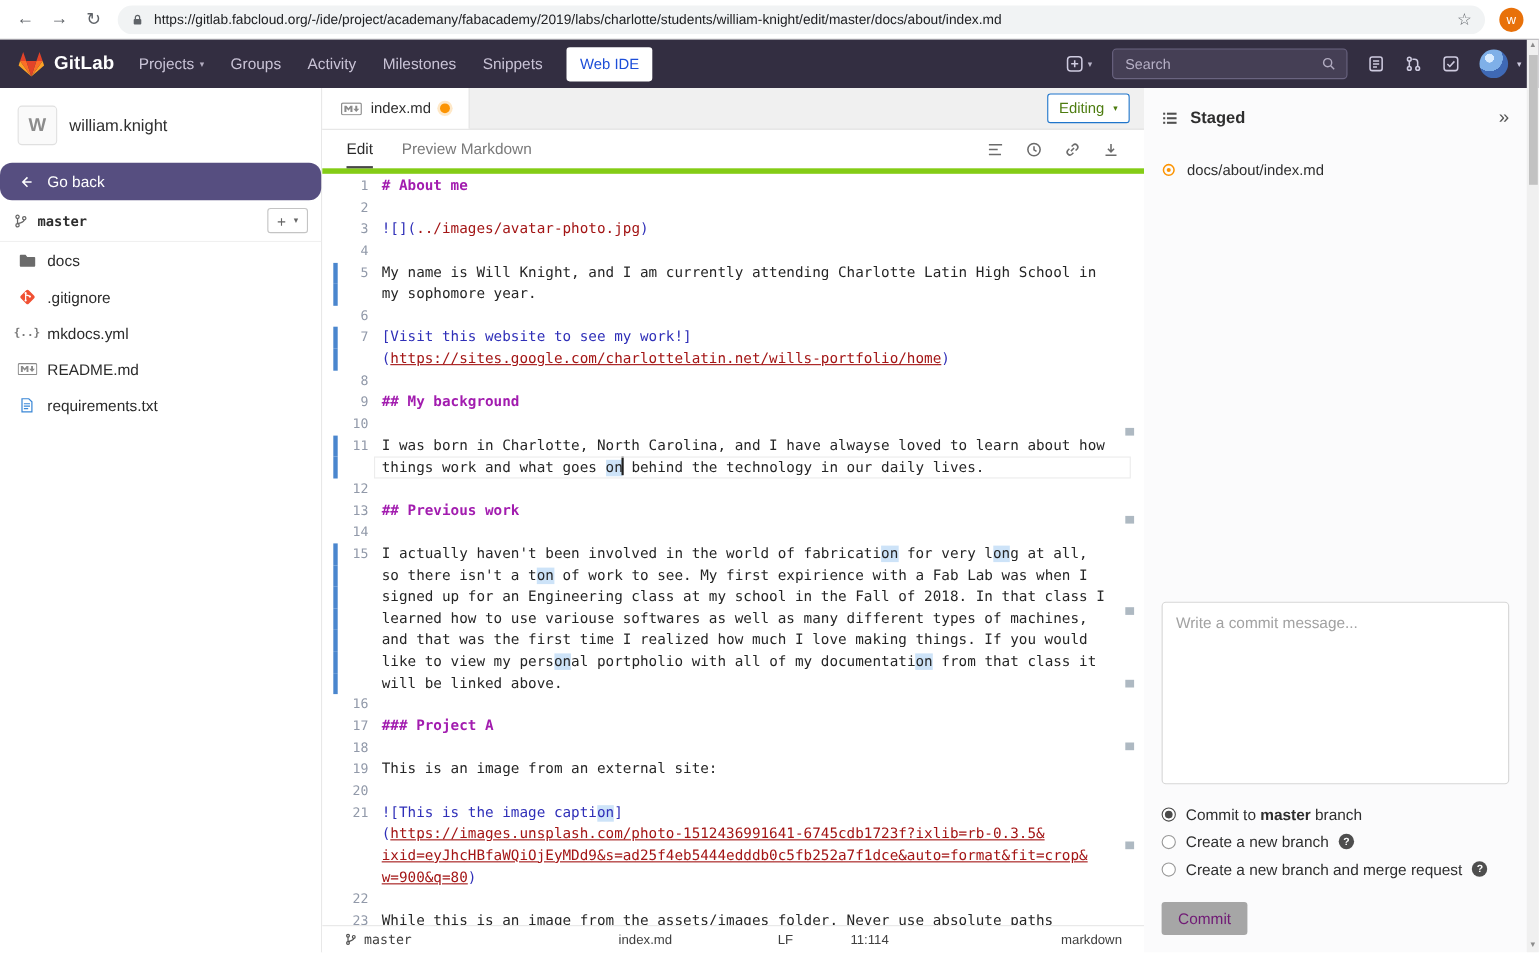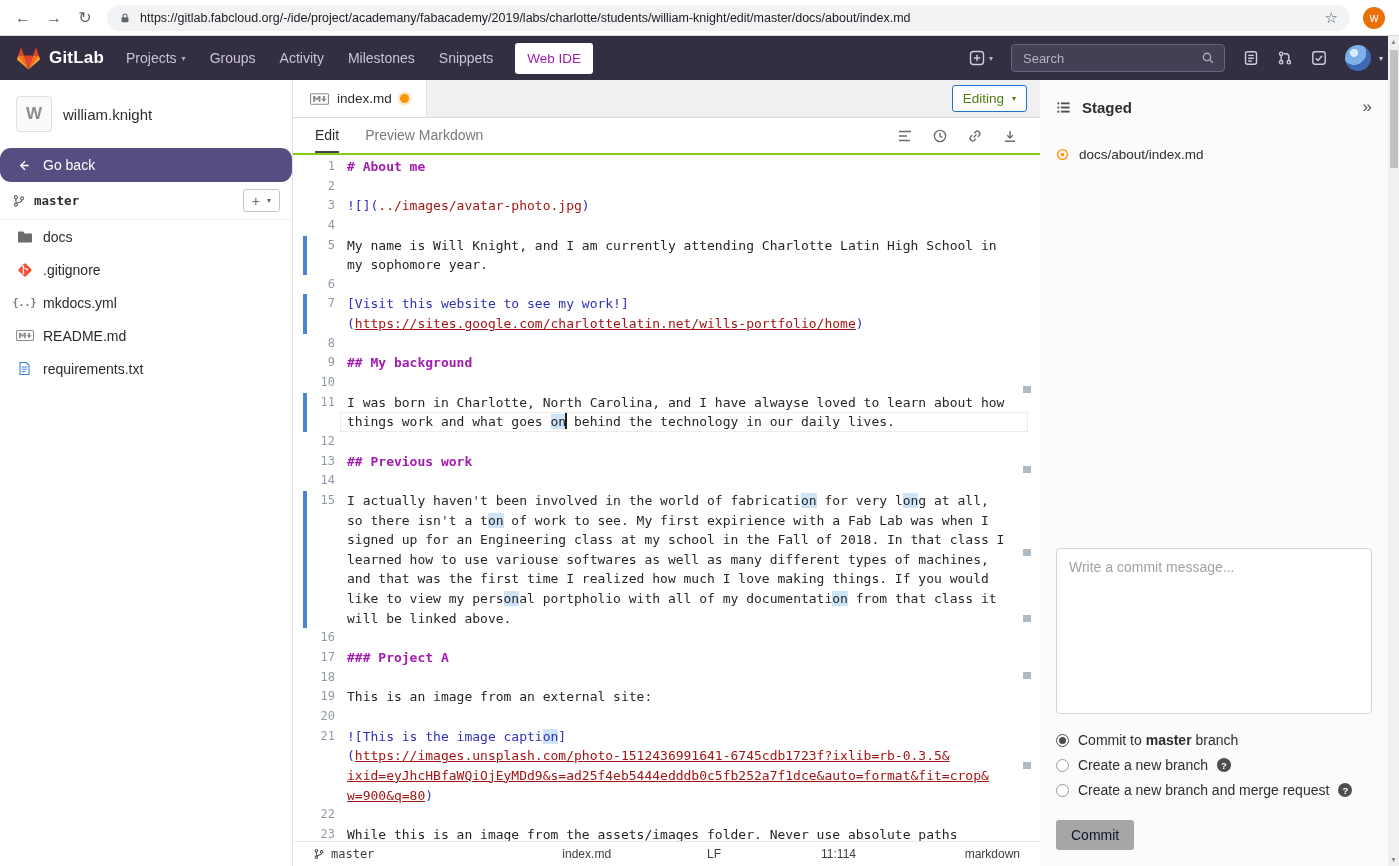--- a/index.html
+++ b/index.html
@@ -20,21 +20,21 @@
     font-size:12px;display:flex;align-items:center;justify-content:center;flex:none;}
 
   
   .navbar{position:absolute;top:36px;left:0;width:100%;height:44px;background:#332e41;
     display:flex;align-items:center;gap:22px;padding:0 16px;box-sizing:border-box;}
   .brand{display:flex;align-items:center;gap:8px;}
   .brand-name{color:#fff;font-size:17px;font-weight:bold;letter-spacing:.2px;}
   .nav-links{display:flex;gap:24px;align-items:center;}
   .nav-link{color:#c9c3d6;font-size:14px;display:flex;align-items:center;gap:5px;cursor:default;}
   .caret{font-size:8px;opacity:.85;}
-  .webide-pill{background:#fff;color:#a21caf;font-size:13.5px;border-radius:3px;padding:8px 12px;}
+  .webide-pill{background:#fff;color:#1d4ed8;font-size:13.5px;border-radius:3px;padding:8px 12px;}
   .nav-right{margin-left:auto;display:flex;align-items:center;gap:18px;}
   .plus-btn{display:flex;align-items:center;gap:4px;color:#cfcbe0;}
   .searchbox{width:214px;height:28px;background:#453f55;border:1px solid #6a6480;border-radius:4px;
     display:flex;align-items:center;gap:6px;padding:0 9px;box-sizing:border-box;}
   .search-input{flex:1;background:transparent;border:none;outline:none;color:#e8e5f0;
     font-size:13px;font-family:inherit;min-width:0;}
   .search-input::placeholder{color:#b6b0c6;}
   .gl-avatar{width:26px;height:26px;border-radius:50%;flex:none;
     background:radial-gradient(circle at 35% 30%, #d9ecff 0 16%, #7fb0e8 17% 48%, #3f69b5 49% 100%);}
   .av-caret{color:#cfcbe0;font-size:8px;margin-left:-10px;}
@@ -67,21 +67,21 @@
   .editor-col{flex:1;display:flex;flex-direction:column;min-width:0;background:#fff;}
   .tab-bar{height:37px;background:#f0f0f0;border-bottom:1px solid #dedede;display:flex;
     align-items:stretch;flex:none;}
   .tab{background:#fff;display:flex;align-items:center;gap:8px;padding:0 17px;
     border-right:1px solid #e0e0e0;font-size:13.5px;color:#2e2e2e;}
   .dot{width:9px;height:9px;border-radius:50%;background:#fc9403;box-shadow:0 0 0 2.5px rgba(252,148,3,.22);}
   .mode-btn{margin-left:auto;align-self:center;margin-right:13px;border:1px solid #1f75cb;
     color:#4d7c0f;background:#fff;border-radius:3px;height:27px;display:flex;align-items:center;
     gap:8px;padding:0 10px;font-size:13.5px;box-sizing:border-box;}
   .mode-caret{font-size:8px;}
-  .toolbar{height:35px;background:#fff;border-bottom:2px solid #84cc16;display:flex;
+  .toolbar{height:35px;background:#fff;border-bottom:5px solid #84cc16;display:flex;
     align-items:stretch;padding:0 22px;gap:26px;flex:none;}
   .etab{display:flex;align-items:center;font-size:14px;color:#7a7a7a;
     border-bottom:2px solid transparent;box-sizing:border-box;}
   .etab.active{color:#2b2b2b;border-bottom-color:#484848;}
   .toolbar-icons{margin-left:auto;display:flex;align-items:center;gap:19px;}
 
   .ed-body{flex:1;position:relative;overflow:hidden;padding-top:2px;
     font-family:"DejaVu Sans Mono",monospace;}
   .ed-row{position:relative;height:19.65px;line-height:19.65px;}
   .ln{position:absolute;left:0;top:0;width:42px;text-align:right;font-size:12px;color:#9199a9;}
@@ -97,21 +97,21 @@
   .cur-line::after{content:"";position:absolute;left:47px;right:12px;top:0;bottom:0;
     border:1px solid #ececec;pointer-events:none;}
   .ruler{position:absolute;top:0;right:9px;width:8px;bottom:0;}
   .rmark{position:absolute;left:0;width:8px;height:7px;background:#aeb9c2;}
 
   .status{height:25px;border-top:1px solid #e7e7e7;display:flex;align-items:center;
     padding:0 20px;font-size:12px;color:#3f3f3f;flex:none;box-sizing:border-box;background:#fff;}
   .st-branch{display:flex;align-items:center;gap:6px;font-family:"DejaVu Sans Mono",monospace;}
   .st-file{margin-left:188px;}
   .st-eol{margin-left:96px;}
-  .st-pos{margin-left:100px;}
+  .st-pos{margin-left:52px;}
   .st-lang{margin-left:auto;}
 
   
   .right-panel{width:348px;flex:none;box-sizing:border-box;background:#fbfbfc;
     display:flex;flex-direction:column;}
   .rp-header{height:54px;display:flex;align-items:center;gap:11px;padding:0 16px;flex:none;}
   .rp-title{font-size:15px;font-weight:bold;color:#2e2e2e;}
   .rp-collapse{margin-left:auto;color:#555;font-size:17px;}
   .staged-row{height:40px;display:flex;align-items:center;gap:10px;padding:0 16px;
     font-size:13.5px;color:#2e2e2e;flex:none;}
@@ -122,21 +122,21 @@
     font-family:"Liberation Sans",sans-serif;font-size:14px;color:#333;padding:10px 12px;}
   .commit-msg::placeholder{color:#a2a2a2;}
   .commit-options{margin-top:14px;display:flex;flex-direction:column;gap:9px;}
   .opt{display:flex;align-items:center;gap:9px;font-size:14px;color:#2e2e2e;}
   .radio{width:13px;height:13px;border:1px solid #999;border-radius:50%;background:#fff;
     position:relative;box-sizing:border-box;flex:none;}
   .radio.sel{border-color:#4a4a4a;}
   .radio.sel::after{content:"";position:absolute;inset:2px;border-radius:50%;background:#4a4a4a;}
   .help{width:14px;height:14px;border-radius:50%;background:#4e4e4e;color:#fff;font-size:9.5px;
     font-weight:bold;display:inline-flex;align-items:center;justify-content:center;flex:none;}
-  .commit-btn{margin-top:22px;background:#a6a6a6;color:#0f172a;font-size:14px;border:none;
+  .commit-btn{margin-top:22px;background:#a6a6a6;color:#701a75;font-size:14px;border:none;
     border-radius:3px;padding:7px 15px;display:inline-block;font-family:inherit;}
 
   
   .browser-scroll{position:absolute;top:36px;right:0;width:11px;bottom:0;background:#f0f0f0;}
   .bs-up,.bs-down{position:absolute;left:0;width:11px;height:12px;color:#8b8b8b;font-size:7px;
     text-align:center;line-height:12px;}
   .bs-down{bottom:0;}
   .bs-thumb{position:absolute;top:14px;left:1.5px;width:8px;height:118px;background:#c2c2c2;}
 </style>
 </head>

